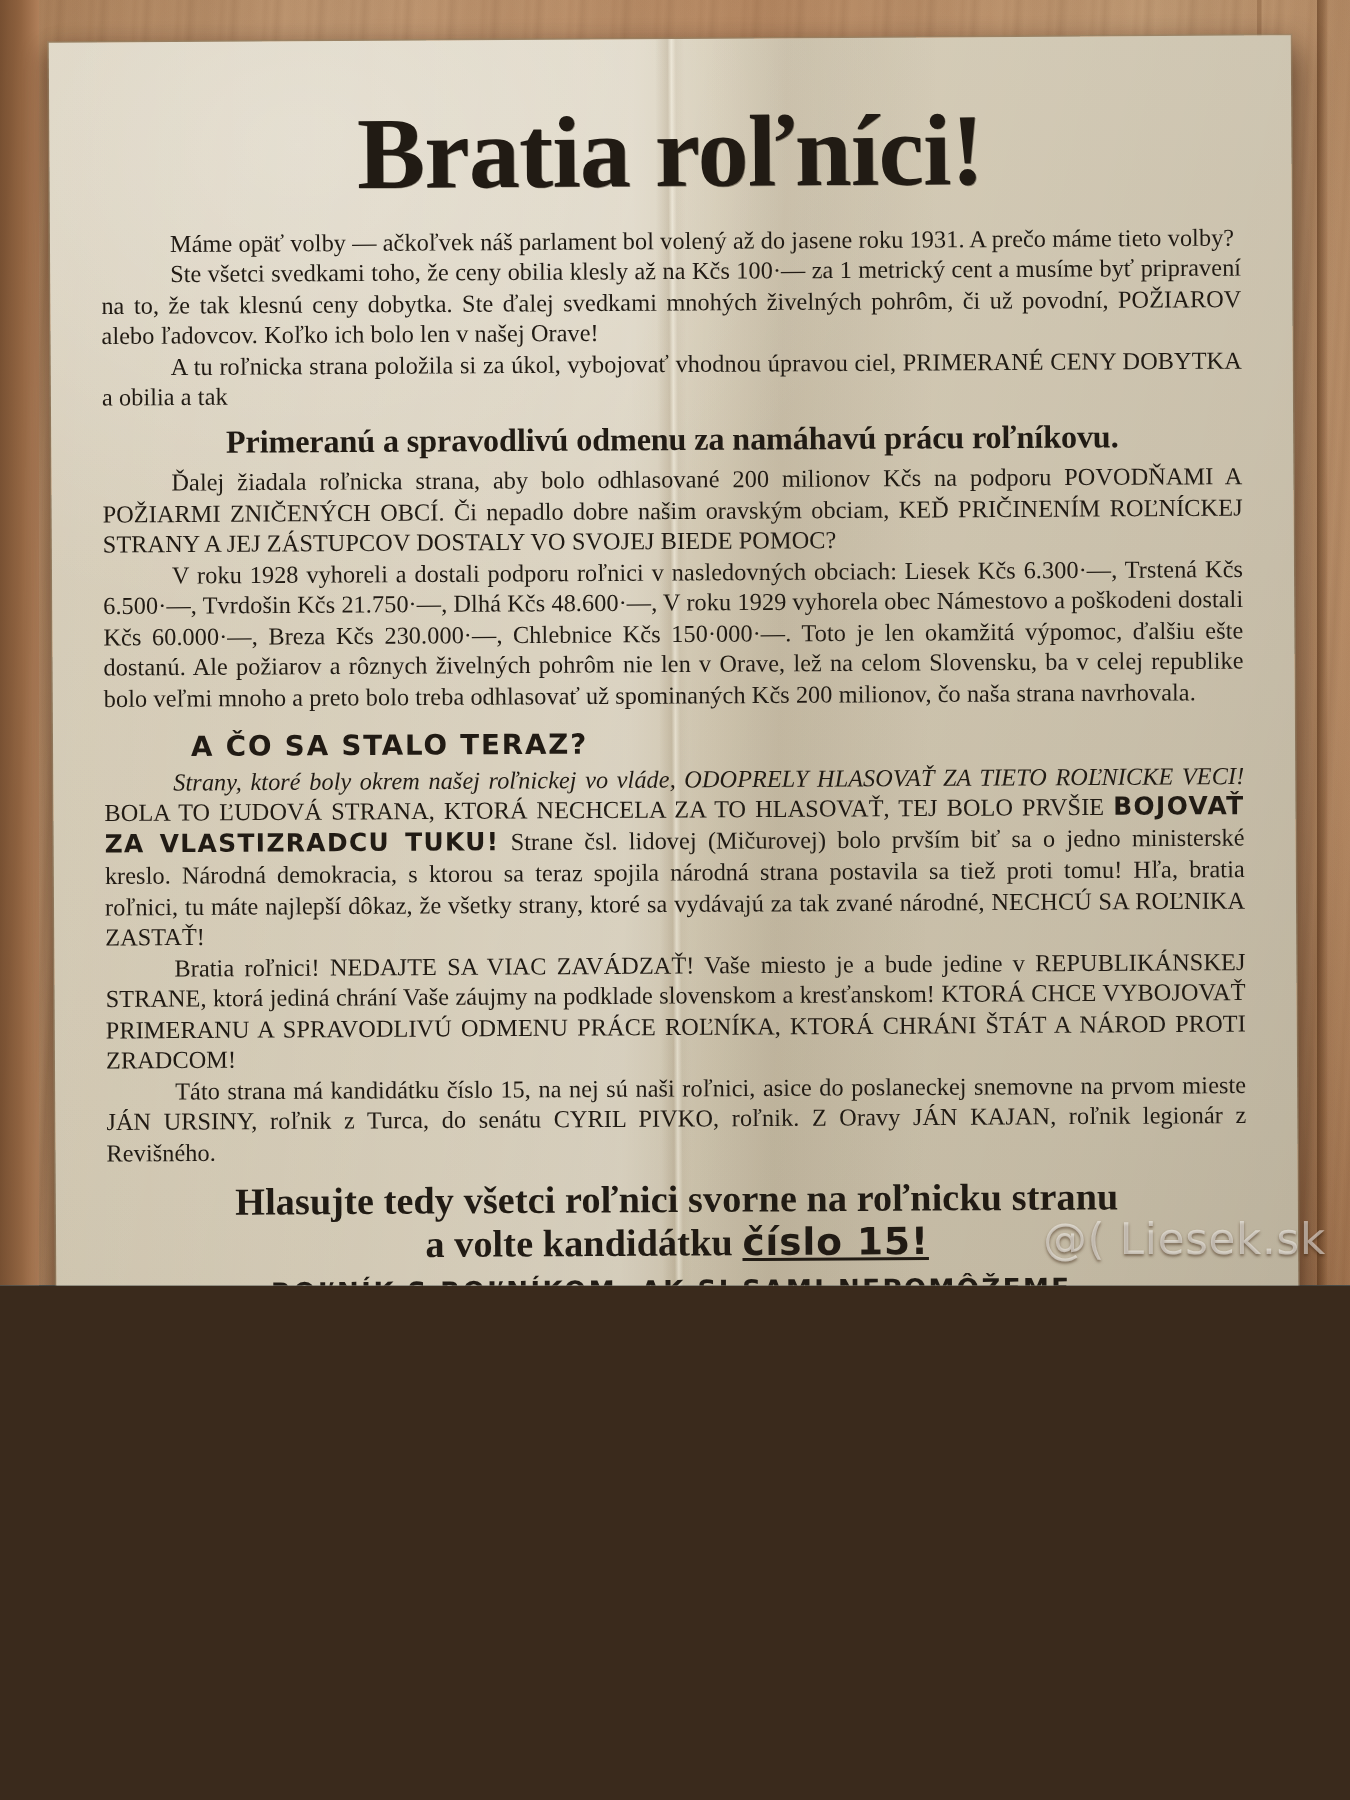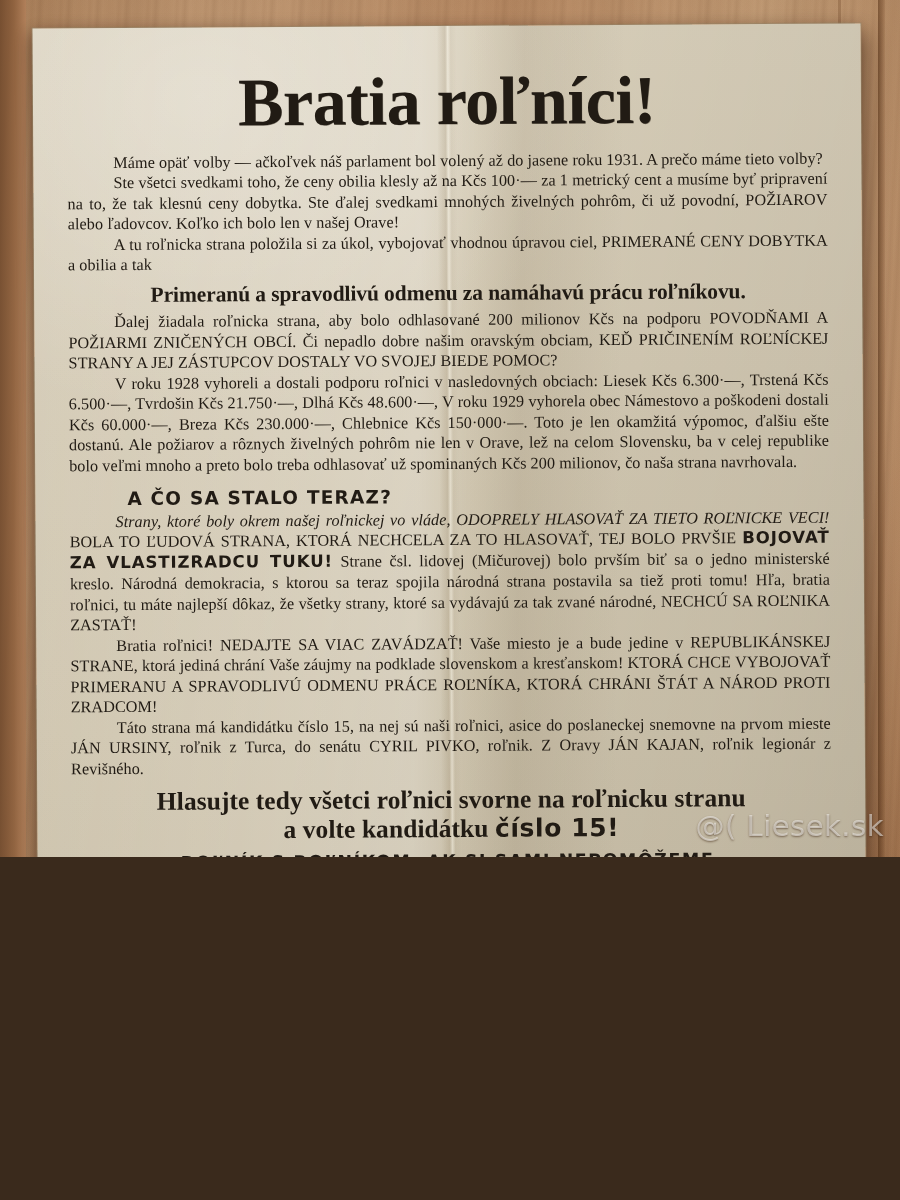--- a/index.html
+++ b/index.html
@@ -191,21 +191,21 @@
   }
 
   .final-1 {
     font-weight: bold;
     font-size: 25.5px;
     line-height: 1.12;
     text-align: center;
     text-indent: 0;
     margin: 9px 0 0 0;
   }
-  .final-1 .hb { font-size: 25px; letter-spacing: 0.6px; }
+  .final-1 .hb { font-size: 25px; letter-spacing: 0.6px; text-decoration: underline; }
 
   .final-2 {
     font-family: "DejaVu Sans", sans-serif;
     font-weight: bold;
     font-size: 17.4px;
     letter-spacing: 1.6px;
     line-height: 1.22;
     text-align: center;
     text-indent: 0;
     margin: 8px 0 0 0;

